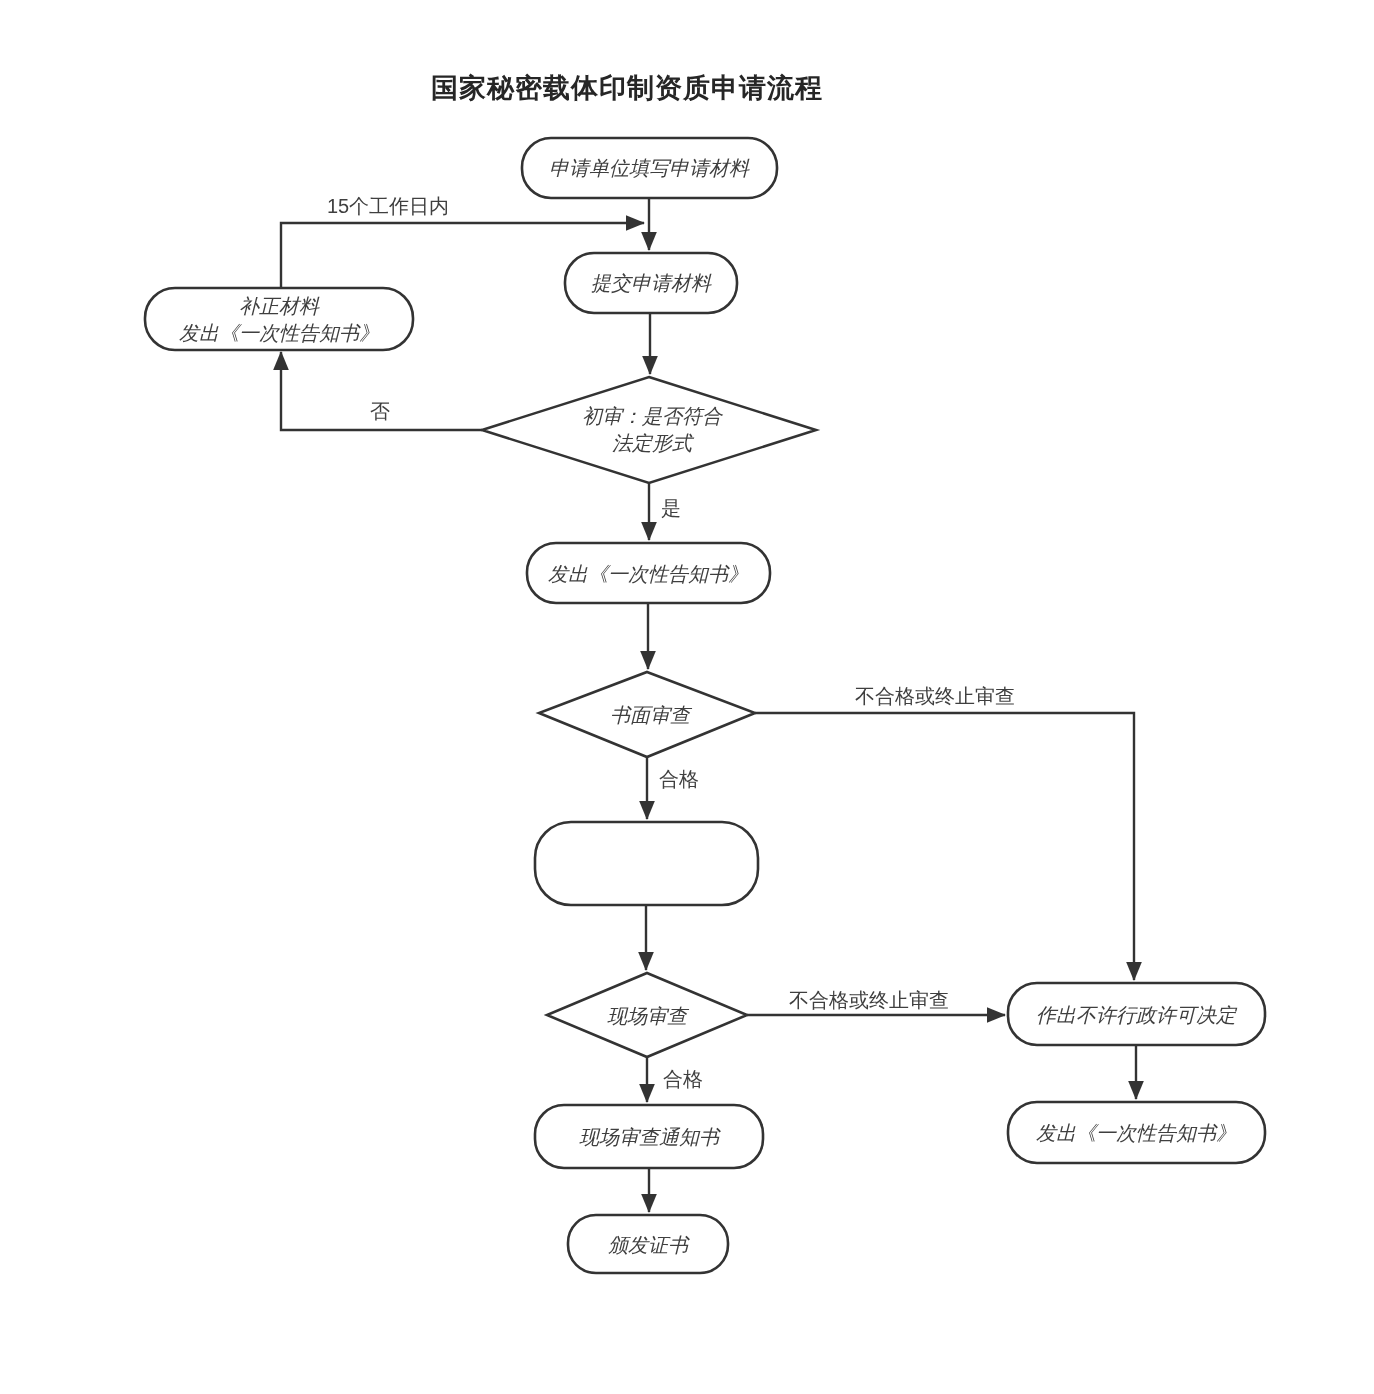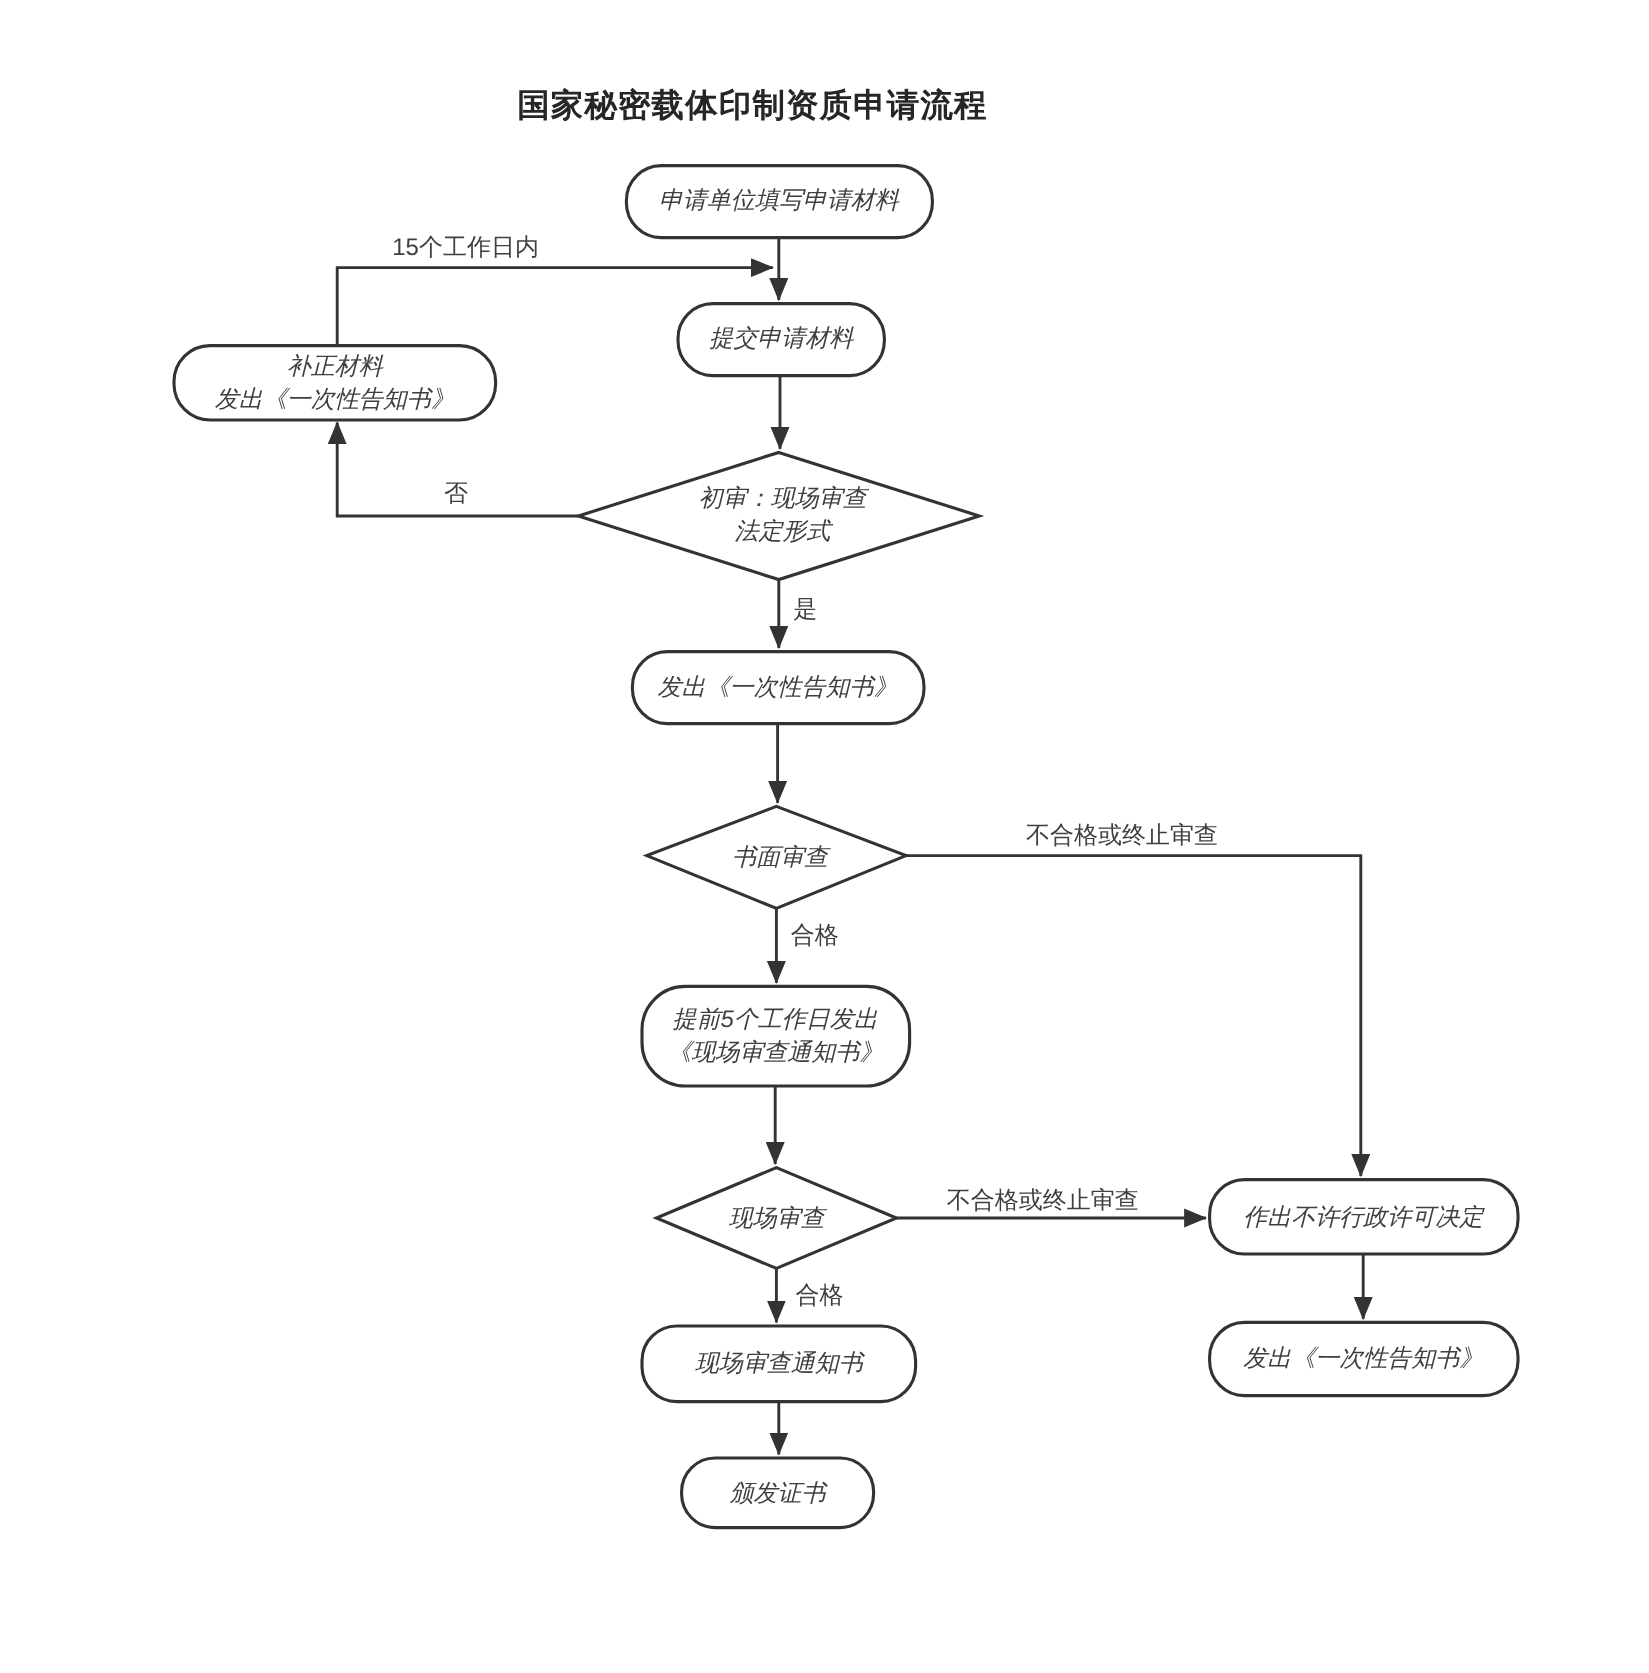--- a/index.html
+++ b/index.html
@@ -102,26 +102,24 @@
       <rect class="shape" x="568" y="1215" width="160" height="58" rx="28"></rect>
     </g>
   </svg>
 
   <div class="title" style="left:627px; top:88px">国家秘密载体印制资质申请流程</div>
 
   <div class="node-lbl" style="left:649px; top:168px">申请单位填写申请材料</div>
   <div class="node-lbl" style="left:651px; top:283px">提交申请材料</div>
   <div class="node-lbl" style="left:279px; top:320px">补正材料
 发出《一次性告知书》</div>
-  <div class="node-lbl" style="left:652px; top:430px">初审：现场审查
+  <div class="node-lbl" style="left:652px; top:430px">初审：是否符合
 法定形式</div>
   <div class="node-lbl" style="left:648px; top:574px">发出《一次性告知书》</div>
   <div class="node-lbl" style="left:650px; top:715px">书面审查</div>
-  <div class="node-lbl" style="left:646px; top:864px">提前5个工作日发出
-《现场审查通知书》</div>
   <div class="node-lbl" style="left:647px; top:1016px">现场审查</div>
   <div class="node-lbl" style="left:1136px; top:1015px">作出不许行政许可决定</div>
   <div class="node-lbl" style="left:1136px; top:1133px">发出《一次性告知书》</div>
   <div class="node-lbl" style="left:649px; top:1137px">现场审查通知书</div>
   <div class="node-lbl" style="left:648px; top:1245px">颁发证书</div>
 
   <div class="edge-lbl" style="left:388px; top:206px">15个工作日内</div>
   <div class="edge-lbl" style="left:380px; top:411px">否</div>
   <div class="edge-lbl" style="left:671px; top:508px">是</div>
   <div class="edge-lbl" style="left:935px; top:696px">不合格或终止审查</div>

